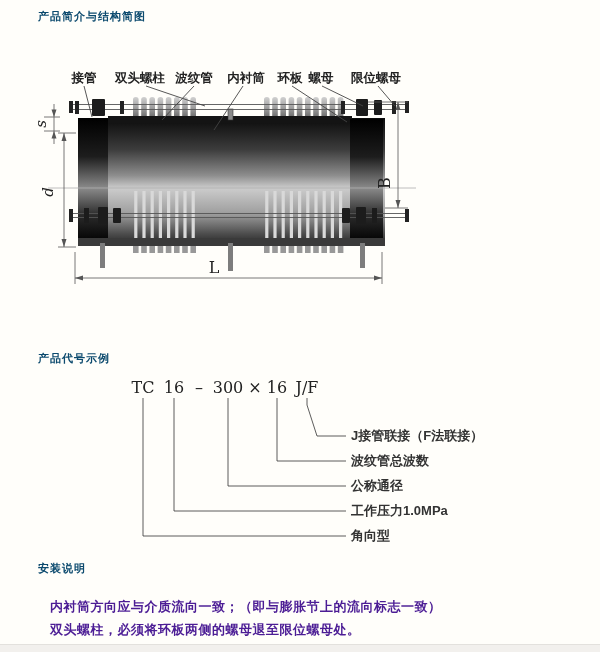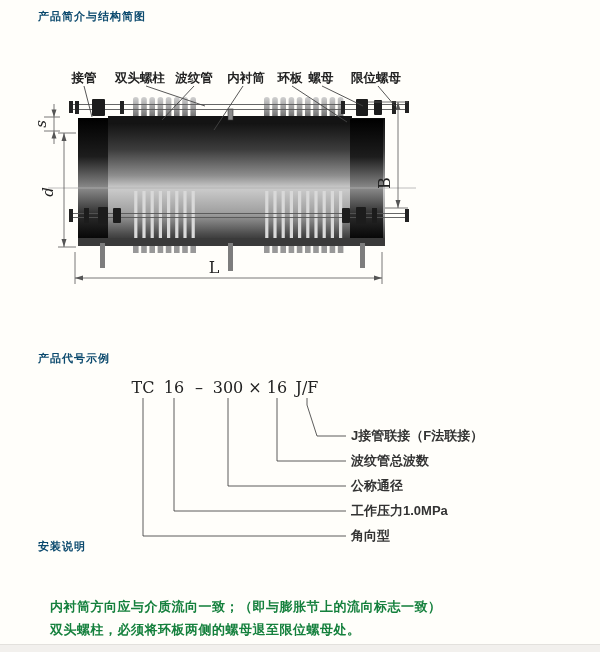--- a/index.html
+++ b/index.html
@@ -9,24 +9,24 @@
     font-family:"Liberation Sans", sans-serif;
     color:#333;
   }
   .sec-title{
     position:absolute;left:38px;
     font-size:11px;font-weight:700;letter-spacing:1px;
     color:#0c4a6e;
   }
   #title-intro{top:9px;}
   #title-code{top:351px;}
-  #title-install{top:539px;}
+  #title-install{top:561px;}
   .body-line{
     position:absolute;left:50px;width:520px;
-    font-size:13px;font-weight:600;color:#15803d;letter-spacing:0.5px;
+    font-size:13px;font-weight:600;color:#4c1d95;letter-spacing:0.5px;
   }
   #install-line-1{top:598px;}
   #install-line-2{top:621px;}
   svg{position:absolute;}
   #diagram-svg{left:28px;top:56px;}
   #codetree-svg{left:115px;top:376px;}
   .part-label{font-family:"Liberation Sans",sans-serif;font-size:12.5px;font-weight:700;fill:#222;}
   .dim-italic{font-family:"DejaVu Serif",serif;font-style:italic;font-size:15px;fill:#222;}
   .dim-serif{font-family:"DejaVu Serif",serif;font-size:16px;fill:#222;}
   .code-part{font-family:"DejaVu Serif",serif;font-size:16px;fill:#222;}

